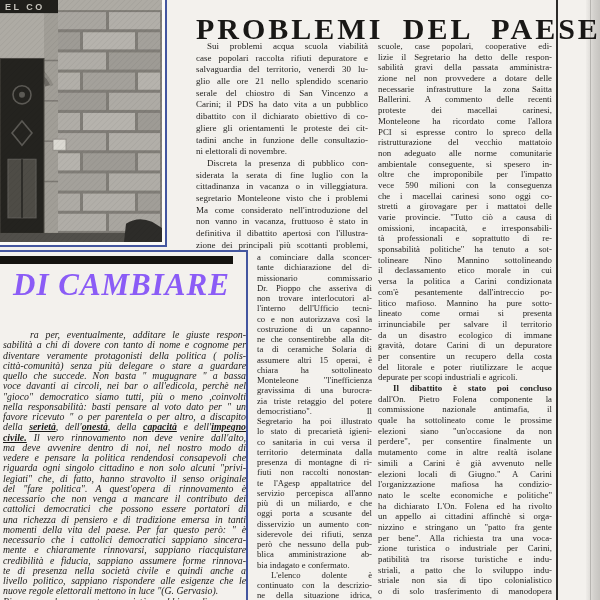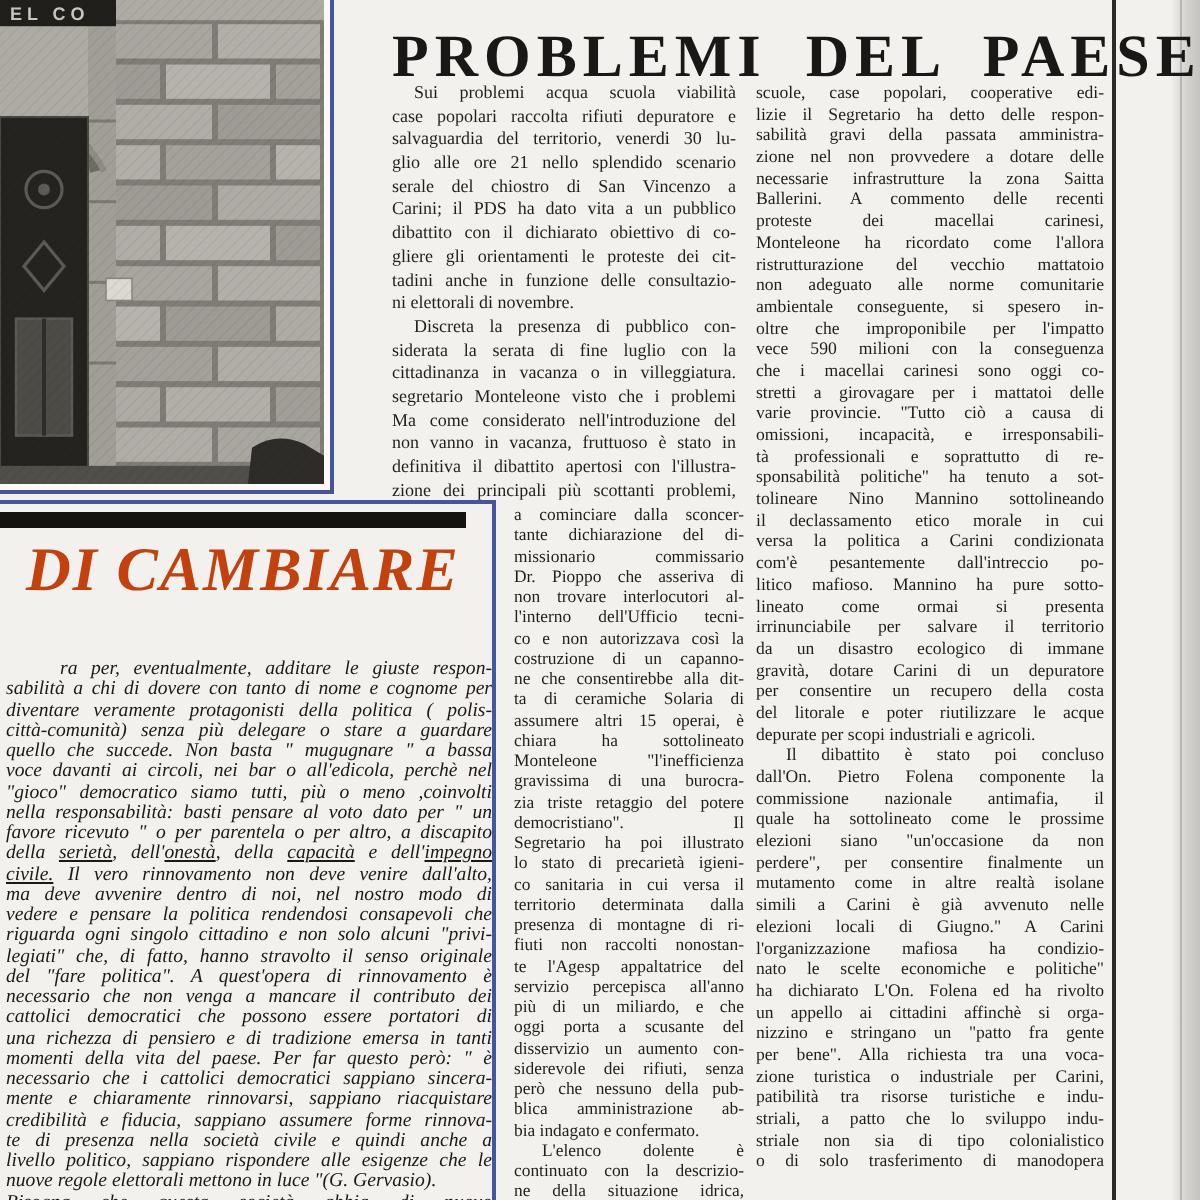--- a/index.html
+++ b/index.html
@@ -31,43 +31,43 @@
   .edge-shade{left:586px;top:0;width:14px;height:600px;z-index:0;
     background:linear-gradient(to right,#efede9,#d3d1cd 55%,#c6c4c0);}
   .edge-line{left:590px;top:0;width:1px;height:600px;background:#b7b5b1;z-index:1;}
 
   
   .col{z-index:2;}
   .jline{
     text-align:justify;text-align-last:justify;
     overflow:hidden;
   }
-  .jline u{text-decoration:underline;text-underline-offset:1px;}
+  .jline u{text-decoration:underline;text-underline-offset:1px;font-weight:bold;}
   .pend{text-align-last:left;}
   .pind{text-indent:11px;}
 
   .col1a{left:196px;top:41px;width:172px;font-size:9px;}
   .col1a .jline{height:11.7px;line-height:11.7px;}
   .col1b{left:257px;top:252px;width:115px;font-size:8.7px;}
   .col1b .jline{height:10.25px;line-height:10.25px;}
   .col1b .pind{text-indent:14px;}
   .col2{left:378px;top:41px;width:174px;font-size:8.8px;}
   .col2 .jline{height:10.7px;line-height:10.7px;}
-  .col2 .pind{text-indent:15px;}
+  .col2 .pind{text-indent:15px;font-weight:bold;}
 
   
   .blue-frame{
     left:-10px;top:250px;width:258px;height:370px;
     border:2px solid #44569f;box-sizing:border-box;z-index:1;
   }
   .black-bar{left:0;top:256px;width:233px;height:8px;background:#14130f;z-index:2;}
   .section-heading{
     left:13px;top:267px;width:226px;
     font-size:31px;font-weight:bold;font-style:italic;letter-spacing:1px;
-    color:#c2410c;white-space:nowrap;z-index:2;
+    color:#8b5cf6;white-space:nowrap;z-index:2;
   }
   .col-left{left:3px;top:330px;width:243px;font-size:9.8px;font-style:italic;color:#1a1917;}
   .col-left .jline{height:10.25px;line-height:10.25px;}
   .col-left .pind{text-indent:27px;font-style:italic;}
 </style>
 </head>
 <body>
 
 <div class="abs edge-shade"></div>
 <div class="abs edge-line"></div>
@@ -209,20 +209,21 @@
 
 <div class="abs col col2">
     <div class="jline">scuole, case popolari, cooperative edi-</div>
     <div class="jline">lizie il Segretario ha detto delle respon-</div>
     <div class="jline">sabilità gravi della passata amministra-</div>
     <div class="jline">zione nel non provvedere a dotare delle</div>
     <div class="jline">necessarie infrastrutture la zona Saitta</div>
     <div class="jline">Ballerini. A commento delle recenti</div>
     <div class="jline">proteste  dei  macellai  carinesi,</div>
     <div class="jline">Monteleone ha ricordato come l'allora</div>
+    <div class="jline">PCI si espresse contro lo spreco della</div>
     <div class="jline">ristrutturazione del vecchio mattatoio</div>
     <div class="jline">non adeguato alle norme comunitarie</div>
     <div class="jline">ambientale conseguente, si spesero in-</div>
     <div class="jline">oltre che improponibile per l'impatto</div>
     <div class="jline">vece 590 milioni con la conseguenza</div>
     <div class="jline">che i macellai carinesi sono oggi co-</div>
     <div class="jline">stretti a girovagare per i mattatoi delle</div>
     <div class="jline">varie provincie. "Tutto ciò a causa di</div>
     <div class="jline">omissioni, incapacità, e irresponsabili-</div>
     <div class="jline">tà professionali  e soprattutto di re-</div>

